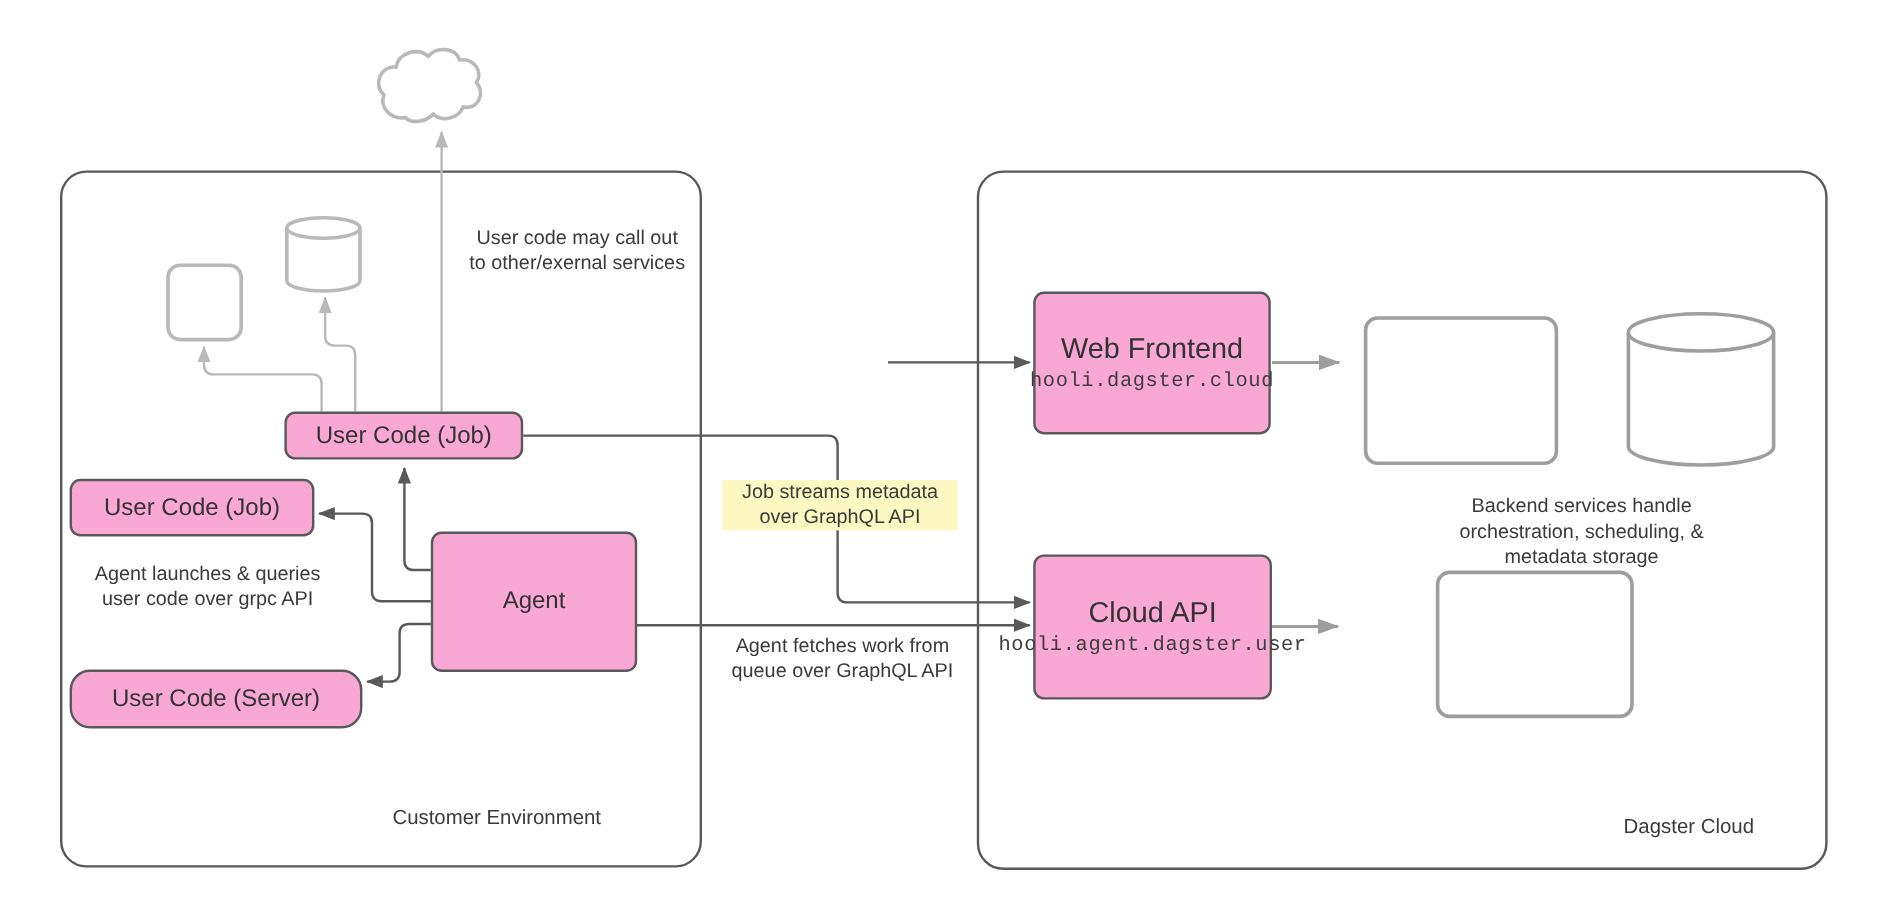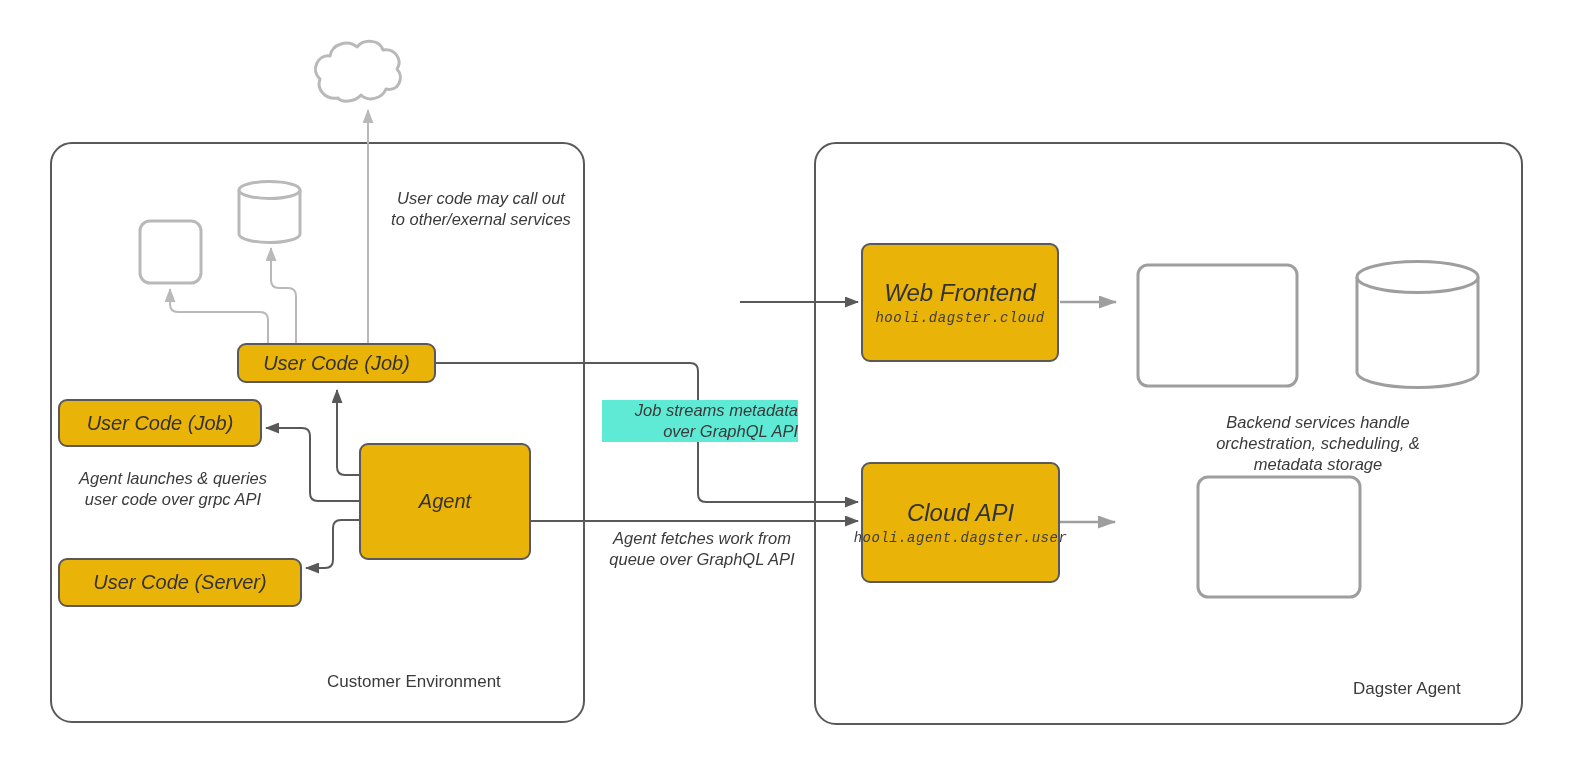--- a/index.html
+++ b/index.html
@@ -17,46 +17,46 @@
   
   .container{position:absolute;border:2.5px solid var(--dark);border-radius:22px;
              background:transparent;z-index:1;}
   #c-left{left:50px;top:142px;width:531px;height:577px;}
   #c-right{left:814px;top:142px;width:705px;height:579px;}
 
   
   #wires{position:absolute;left:0;top:0;width:1583px;height:765px;z-index:2;pointer-events:none;}
 
   
-  .node{position:absolute;background:#eab308;border:2.5px solid var(--dark);
+  .node{position:absolute;background:#f9a8d4;border:2.5px solid var(--dark);
         border-radius:9px;display:flex;align-items:center;justify-content:center;
-        color:var(--text);font-size:20px;z-index:3;box-sizing:border-box;font-style:italic;}
+        color:var(--text);font-size:20px;z-index:3;box-sizing:border-box;}
   .node.col{flex-direction:column;}
   #n-ucj-top{left:237px;top:343px;width:199px;height:40px;}
   #n-ucj-left{left:58px;top:399px;width:204px;height:48px;}
-  #n-ucs{left:58px;top:558px;width:244px;height:49px;}
+  #n-ucs{left:58px;top:558px;width:244px;height:49px;border-radius:17px;}
   #n-agent{left:359px;top:443px;width:172px;height:117px;}
   #n-webf{left:861px;top:243px;width:198px;height:119px;}
   #n-aapi{left:861px;top:462px;width:199px;height:121px;}
   .node-title{font-size:24px;color:var(--text);line-height:1.15;}
   .node-sub{font-family:"Liberation Mono","DejaVu Sans Mono",monospace;
-            font-size:14px;color:#3d3d3d;margin-top:4px;letter-spacing:0.5px;}
+            font-size:17px;color:#3d3d3d;margin-top:4px;letter-spacing:0.5px;}
 
   
   .zone-label{position:absolute;color:#3b3b3b;font-size:17px;z-index:4;white-space:nowrap;}
   #lbl-customer{left:327px;top:672px;}
   #lbl-dagster{left:1353px;top:679px;}
 
   
-  .ann{position:absolute;font-style:italic;color:var(--ann);font-size:16.5px;
+  .ann{position:absolute;color:var(--ann);font-size:16.5px;
        line-height:1.28;text-align:center;white-space:pre-line;z-index:4;}
   #ann-external{left:375px;top:188px;width:212px;}
   #ann-grpc{left:66px;top:468px;width:214px;}
   #ann-webtraffic{left:612px;top:278px;width:140px;}
-  #ann-jobstreams{left:602px;top:400px;width:196px;background:#5eead4;text-align:right;}
+  #ann-jobstreams{left:602px;top:400px;width:196px;background:#fef9c3;}
   #ann-agentfetches{left:596px;top:528px;width:212px;}
   #ann-backend{left:1202px;top:412px;width:232px;}
 </style>
 </head>
 <body>
 
 <div class="stage">
 
   <div class="container" id="c-left"></div>
   <div class="container" id="c-right"></div>
@@ -138,15 +138,15 @@
 user code over grpc API</div>
   <div class="ann" id="ann-jobstreams">Job streams metadata
 over GraphQL API</div>
   <div class="ann" id="ann-agentfetches">Agent fetches work from
 queue over GraphQL API</div>
   <div class="ann" id="ann-backend">Backend services handle
 orchestration, scheduling, &amp;
 metadata storage</div>
 
   <div class="zone-label" id="lbl-customer">Customer Environment</div>
-  <div class="zone-label" id="lbl-dagster">Dagster Agent</div>
+  <div class="zone-label" id="lbl-dagster">Dagster Cloud</div>
 
 </div>
 
 </body></html>

